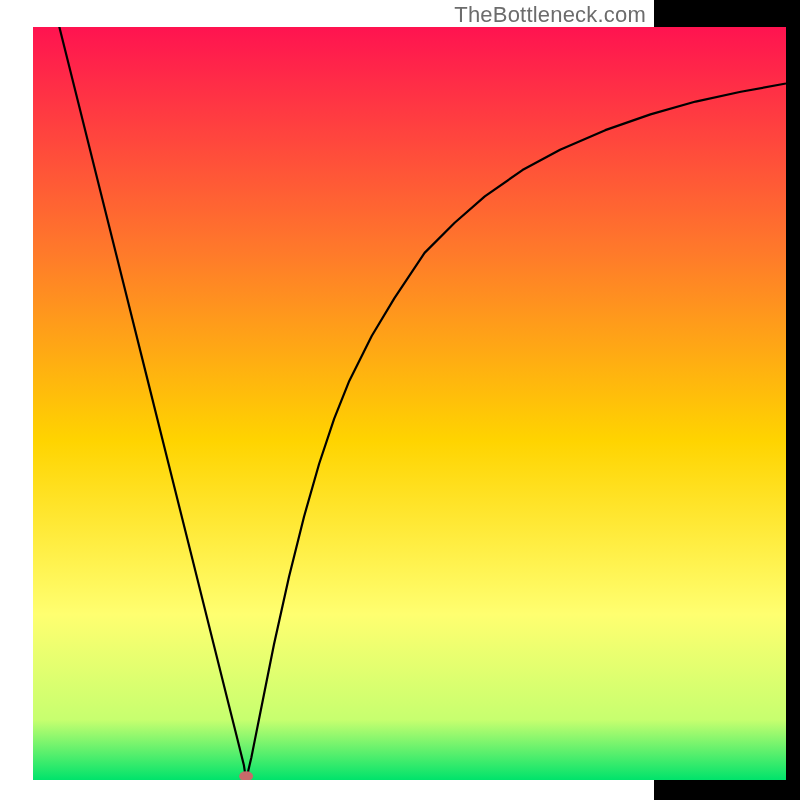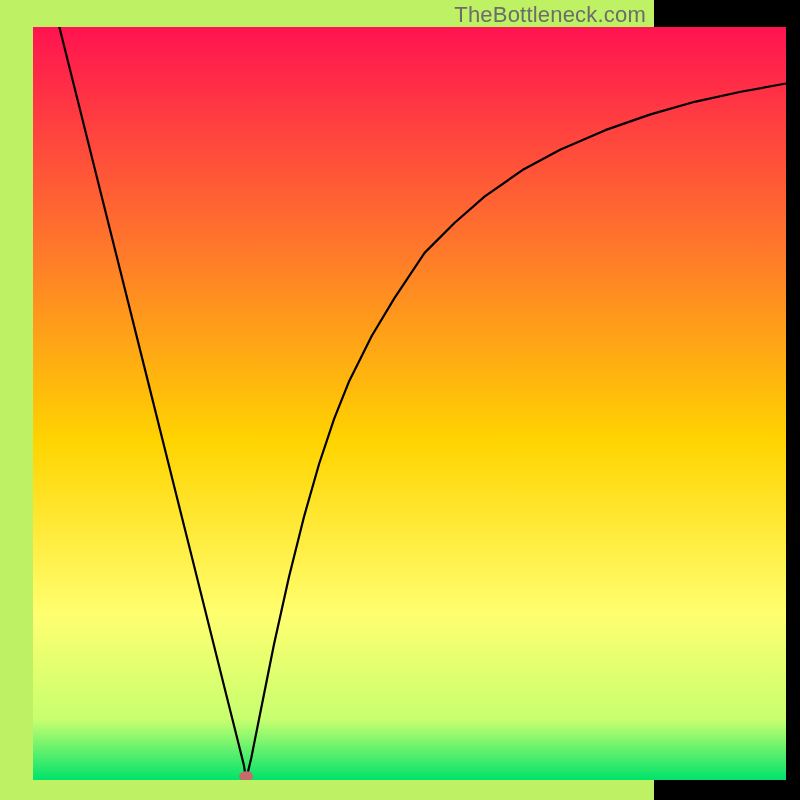--- a/index.html
+++ b/index.html
@@ -7,21 +7,21 @@
     padding: 0;
     width: 800px;
     height: 800px;
     background: #000;
     overflow: hidden;
   }
   .frame {
     position: relative;
     width: 654px;
     height: 800px;
-    background: #bef264;
+    background: #ffffff;
   }
   .attribution {
     position: absolute;
     top: 2px;
     right: 8px;
     font-family: Arial, Helvetica, sans-serif;
     font-size: 22px;
     color: #6c6c6c;
     letter-spacing: 0.2px;
     font-weight: 500;

